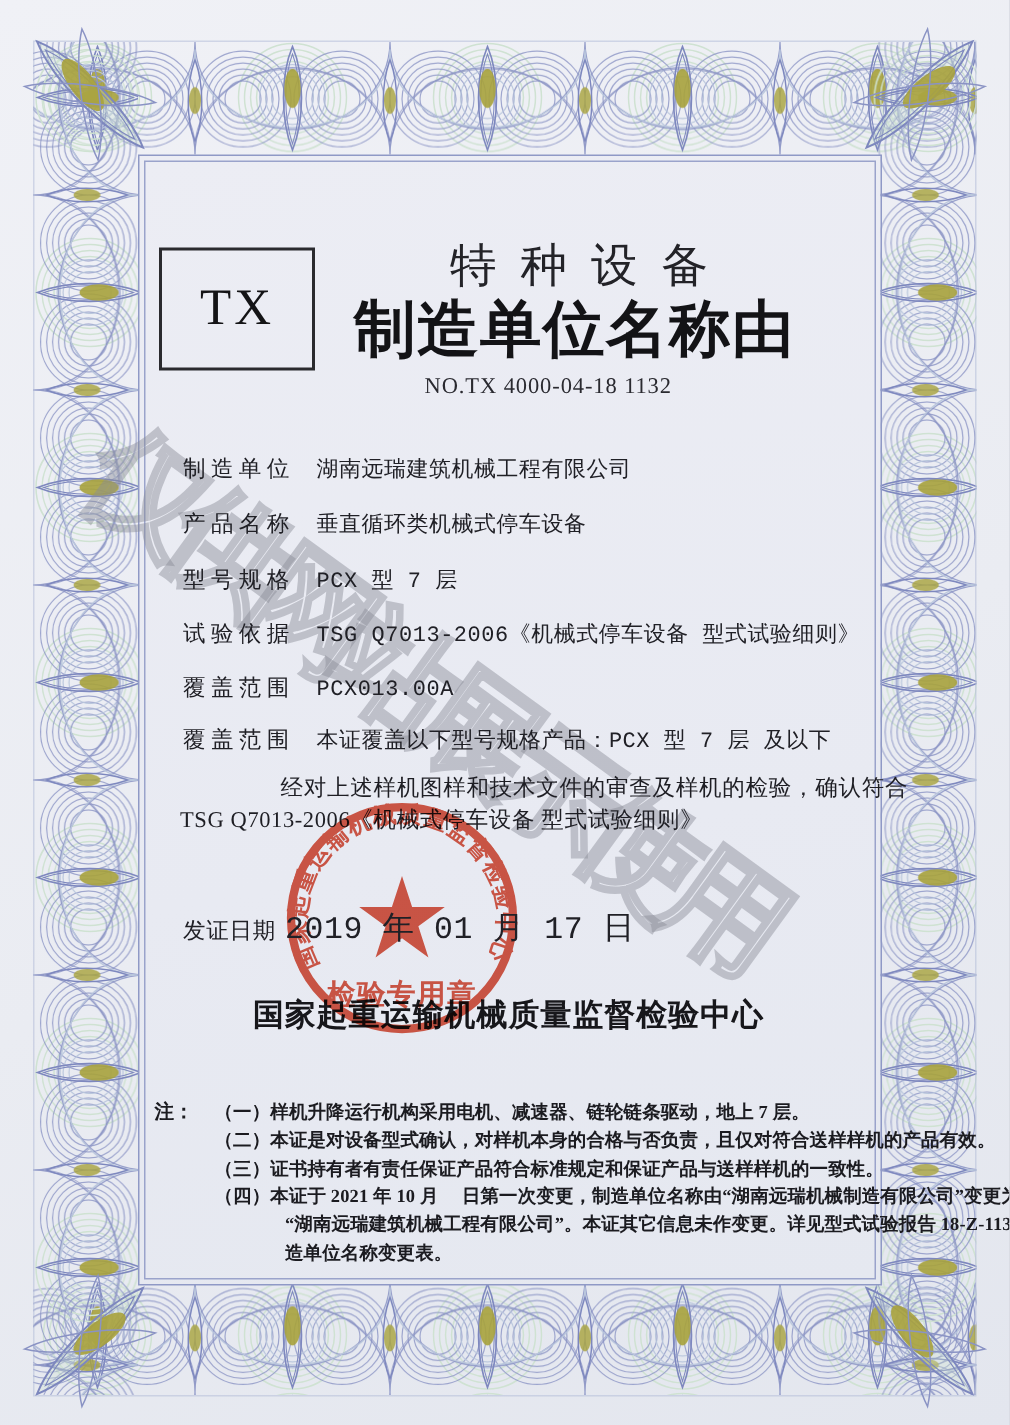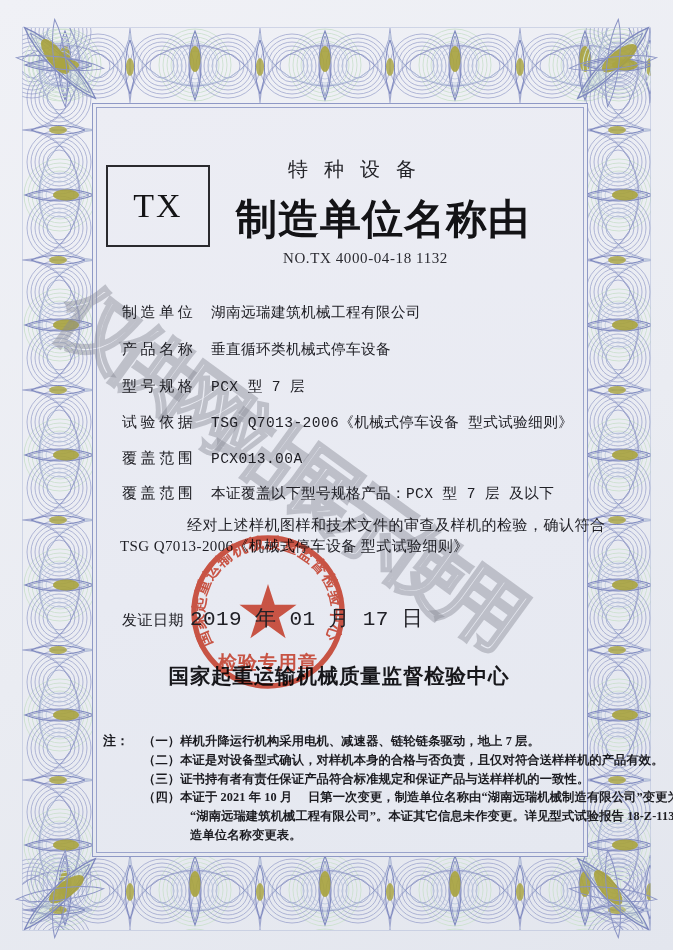--- a/index.html
+++ b/index.html
@@ -13,21 +13,21 @@
   .panel::before{content:"";position:absolute;inset:3px;border:1px solid #9aa3cb;pointer-events:none;}
   .watermark{position:absolute;left:98px;top:262px;z-index:3;transform:rotate(36deg);
              transform-origin:0 0;white-space:nowrap;
              font-family:"Liberation Sans","DejaVu Sans",sans-serif;font-weight:bold;
              font-size:80px;letter-spacing:-12px;color:transparent;
              -webkit-text-stroke:2.5px rgba(138,140,150,0.45);pointer-events:none;}
   .abs{position:absolute;z-index:4;color:#1e1e24;}
   .tx-box{left:106px;top:165px;width:100px;height:78px;border:2px solid #2a2a2e;
           display:flex;align-items:center;justify-content:center;
           font-weight:normal;font-size:34px;letter-spacing:2px;color:#141416;}
-  .cat{left:288px;top:156px;font-size:20px;letter-spacing:16px;color:#232328;}
+  .cat{left:300px;top:156px;font-size:31px;letter-spacing:16px;color:#232328;}
   .title-main{left:236px;top:192px;font-size:41px;font-weight:bold;letter-spacing:1px;color:#131316;}
   .cert-no{left:283px;top:250px;font-size:15px;letter-spacing:0.6px;color:#2a2a30;}
   .row{left:122px;display:flex;align-items:baseline;font-size:15px;white-space:nowrap;font-family:Liberation Mono, monospace;}
   .row .lbl{letter-spacing:3.6px;width:76px;flex:0 0 auto;color:#202026;}
   .row .val{margin-left:13px;font-size:14.6px;letter-spacing:0.4px;color:#202026;}
   .st1{left:187px;top:516px;font-size:15px;letter-spacing:0.5px;}
   .st2{left:120px;top:537px;font-size:15px;letter-spacing:0.4px;}
   .date-row{top:604px;}
   .seal{position:absolute;left:183px;top:527px;z-index:5;mix-blend-mode:multiply;}
   .date-val{z-index:6;}

